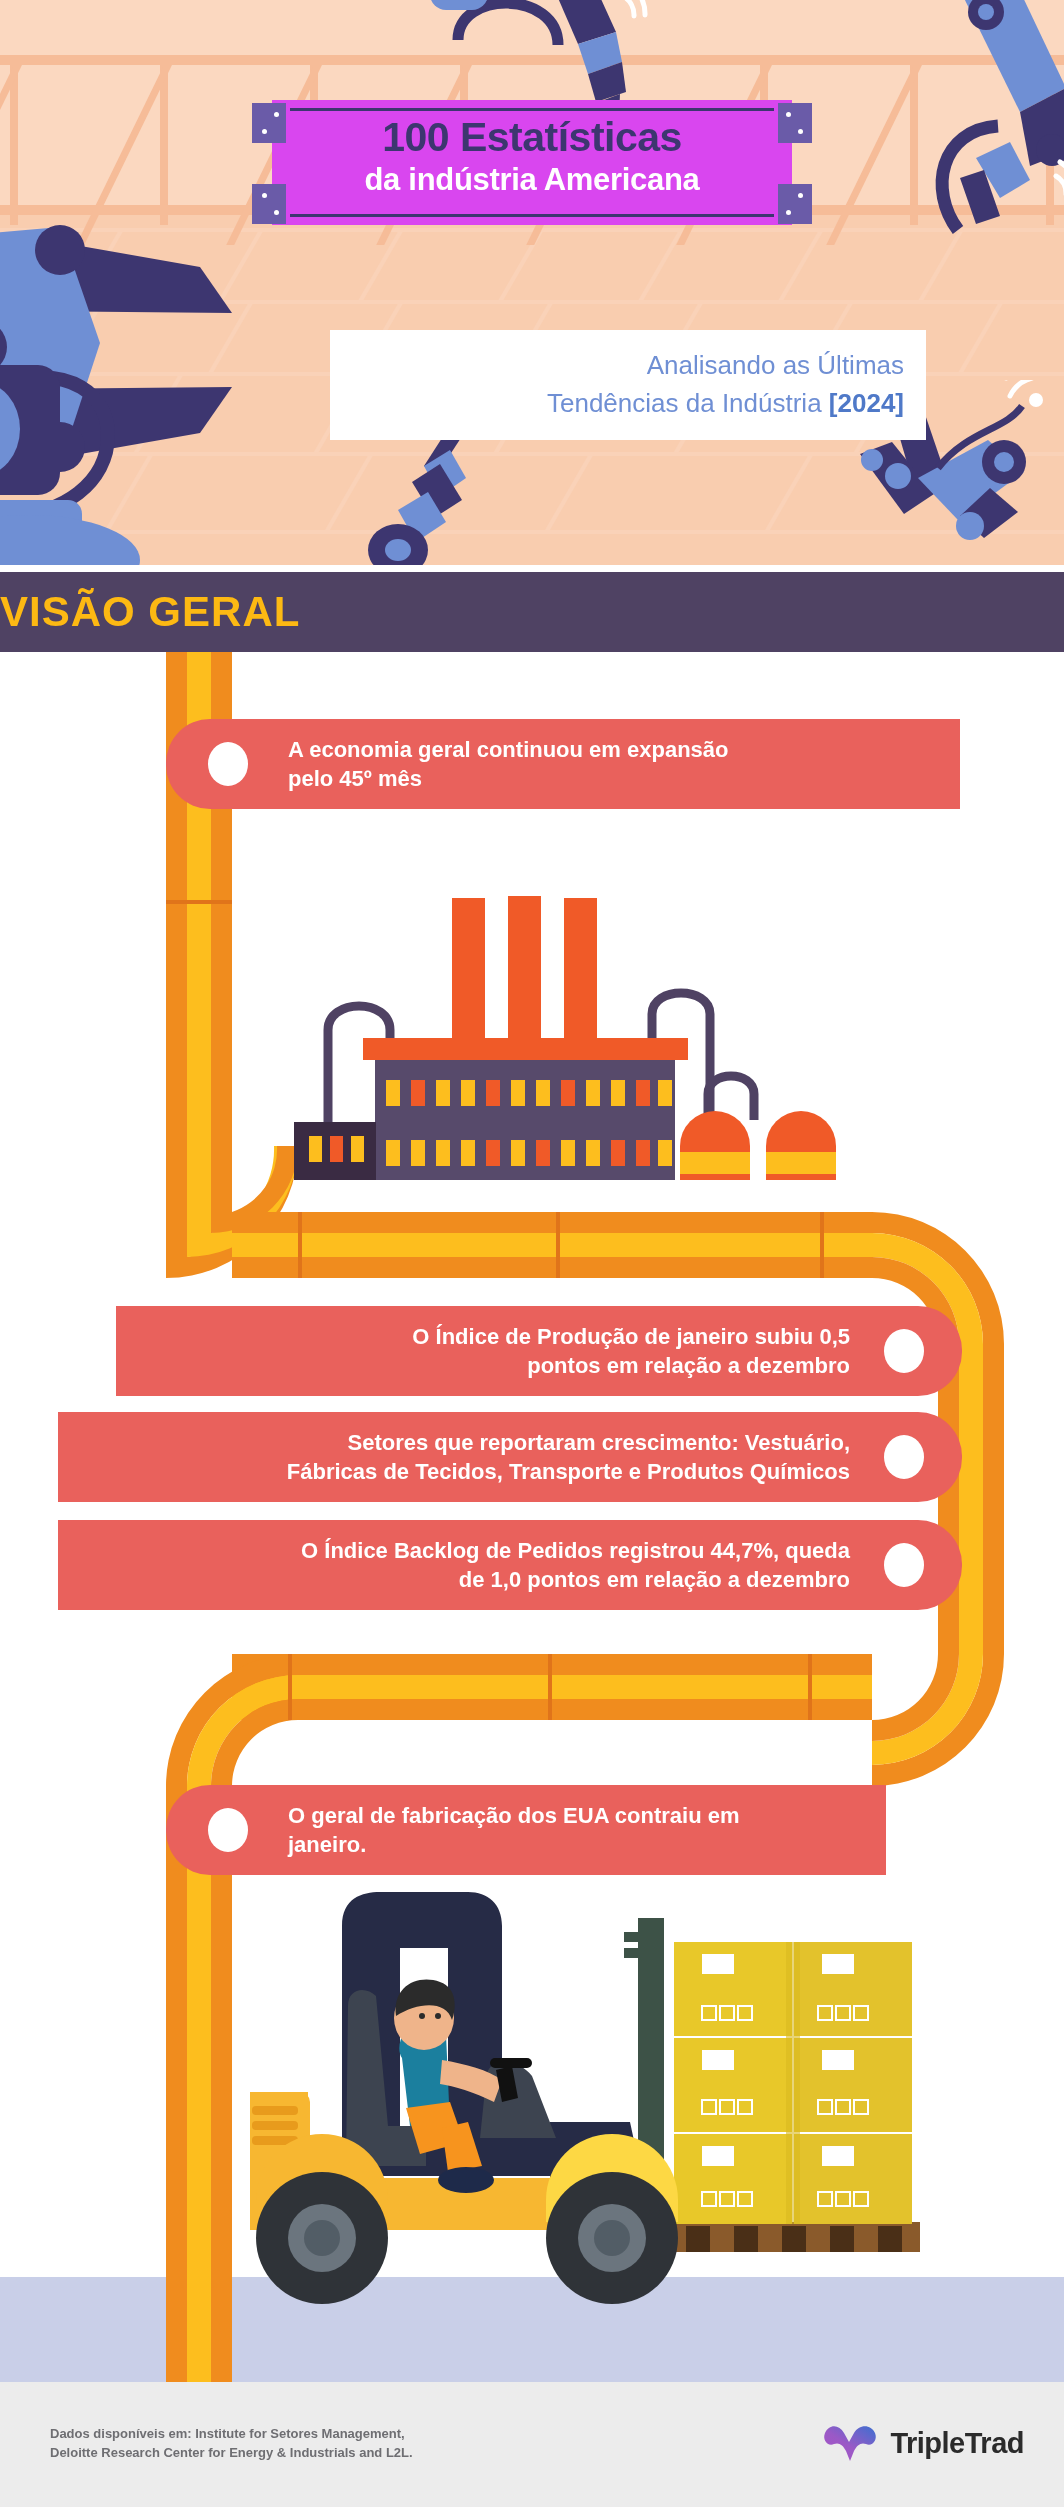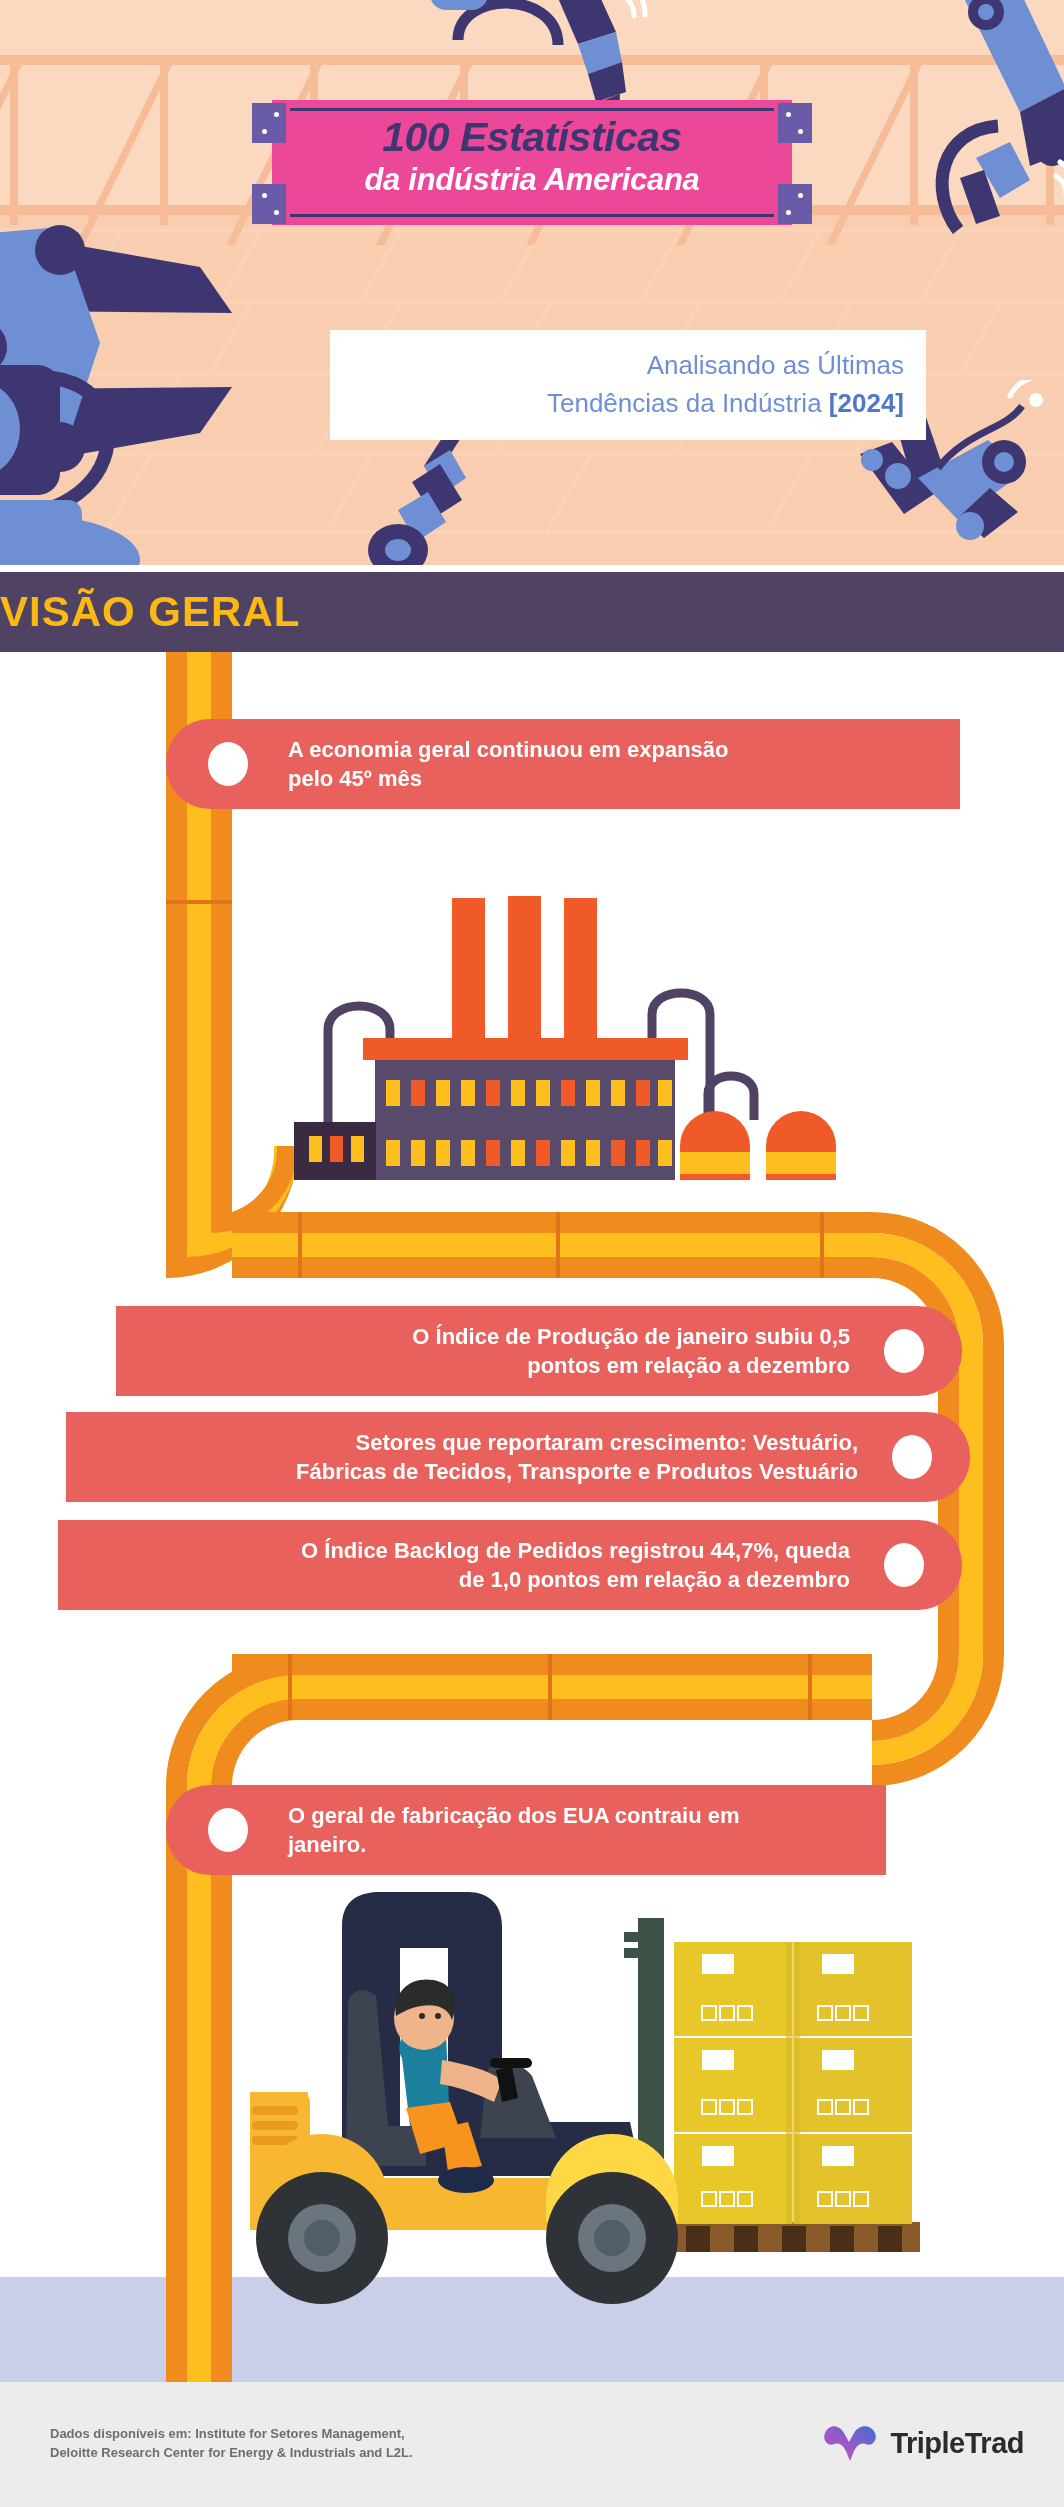--- a/index.html
+++ b/index.html
@@ -35,21 +35,21 @@
     position:absolute; width:5px; background:#FAD2B8;
     transform:skewX(-30deg); transform-origin:top left;
   }
 
   
   .rb { position:absolute; }
 
   
   .plaque {
     position:absolute; left:272px; top:100px; width:520px; height:125px;
-    background:#ec4899; z-index:6;font-style:italic;
+    background:#d946ef; z-index:6;
   }
   .plaque-line {
     position:absolute; left:18px; right:18px; height:3px; background:#3D3670;
   }
   .plaque h1 {
     position:absolute; left:0; right:0; top:14px; text-align:center;
     color:#3D3670; font-size:41px; font-weight:bold; letter-spacing:-0.5px;
   }
   .plaque h2 {
     position:absolute; left:0; right:0; top:62px; text-align:center;
@@ -550,25 +550,25 @@
 </div>
 
 <div class="stat right-cap" style="left:116px;top:1306px;width:846px;height:90px;padding-right:112px;text-align:right;justify-content:flex-end;">
   <div class="bullet" style="right:38px;"></div>
   <div class="txt" style="text-align:right;margin-left:16px;">
     <div>O Índice de Produção de janeiro subiu 0,5</div>
     <div>pontos em relação a dezembro</div>
   </div>
 </div>
 
-<div class="stat right-cap" style="left:58px;top:1412px;width:904px;height:90px;padding-right:112px;text-align:right;justify-content:flex-end;margin-left:8px;">
+<div class="stat right-cap" style="left:58px;top:1412px;width:904px;height:90px;padding-right:112px;text-align:right;justify-content:flex-end;">
   <div class="bullet" style="right:38px;"></div>
   <div class="txt" style="text-align:right;">
     <div>Setores que reportaram crescimento: Vestuário,</div>
-    <div>Fábricas de Tecidos, Transporte e Produtos Vestuário</div>
+    <div>Fábricas de Tecidos, Transporte e Produtos Químicos</div>
   </div>
 </div>
 
 <div class="stat right-cap" style="left:58px;top:1520px;width:904px;height:90px;padding-right:112px;text-align:right;justify-content:flex-end;">
   <div class="bullet" style="right:38px;"></div>
   <div class="txt" style="text-align:right;">
     <div>O Índice Backlog de Pedidos registrou 44,7%, queda</div>
     <div>de 1,0 pontos em relação a  dezembro</div>
   </div>
 </div>

